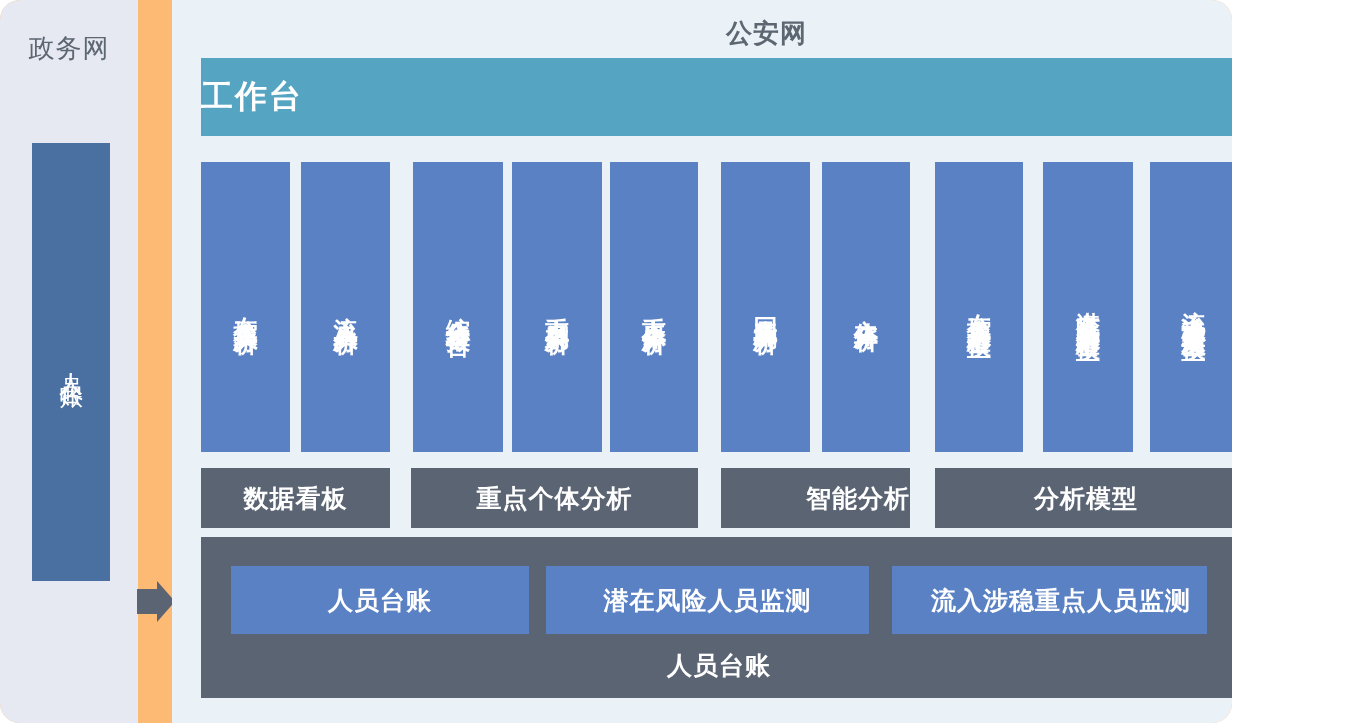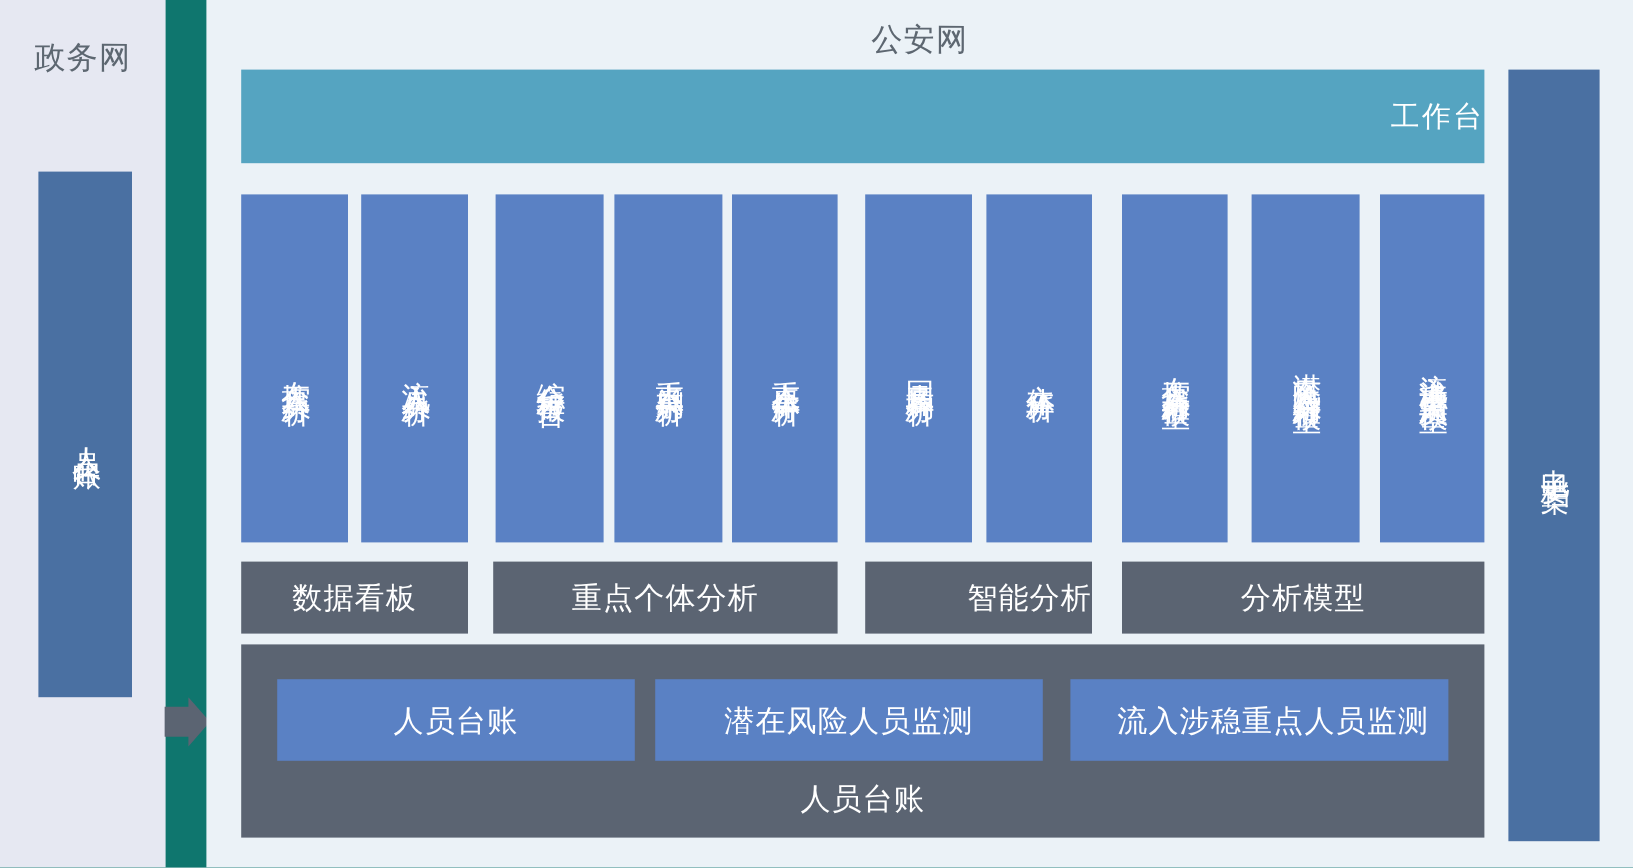--- a/index.html
+++ b/index.html
@@ -11,23 +11,24 @@
     --right-bg:#ebf2f7;
     --title-text:#5d6771;
   }
   *{margin:0;padding:0;box-sizing:border-box;}
   body{
     font-family:"Liberation Sans","DejaVu Sans",sans-serif;
     background:#ffffff;
   }
   .canvas{
     position:relative;
-    width:1361px;height:723px;
-    background:#0f766e;
+    width:1232px;height:723px;
+    background:#fdba74;
     overflow:hidden;
+    border-radius:20px;
   }
   
   .left-panel{
     position:absolute;left:0;top:0;width:138px;height:723px;
     background:var(--left-bg);
   }
   .panel-title{
     position:absolute;left:0;right:0;
     text-align:center;
     font-size:26px;color:var(--title-text);
@@ -49,27 +50,28 @@
     white-space:nowrap;
   }
   
   .arrow{
     position:absolute;left:137px;top:581px;width:39px;height:42px;
   }
   
   .right-panel{
     position:absolute;left:172px;top:0;width:1189px;height:723px;
     background:var(--right-bg);
+    font-weight:bold;
   }
   .right-panel .panel-title{top:16px;}
   .teal-bar{
     position:absolute;left:29px;top:58px;width:1036px;height:78px;
     background:var(--teal);
-    display:flex;align-items:center;justify-content:flex-end;
-    color:#ffffff;font-size:24px;letter-spacing:2px;
+    display:flex;align-items:center;justify-content:flex-start;
+    color:#ffffff;font-size:32px;letter-spacing:2px;
   }
   .archive-bar{left:1085px;top:58px;width:76px;height:643px;}
   .module-col{
     position:absolute;top:162px;height:290px;
     background:var(--col-blue);
     display:flex;align-items:center;justify-content:center;
   }
   .module-col .vtext{letter-spacing:3px;}
   .group-bar{
     position:absolute;top:452px;height:60px;

